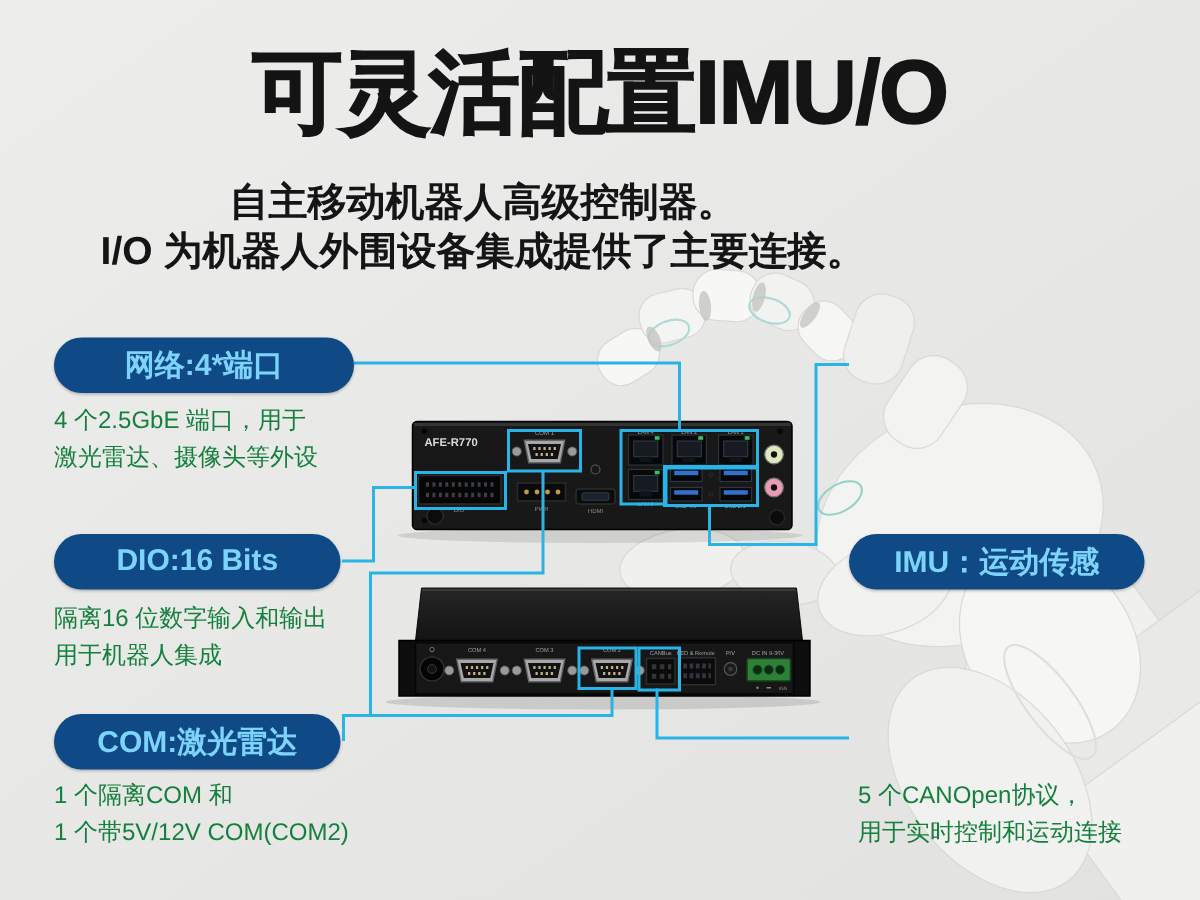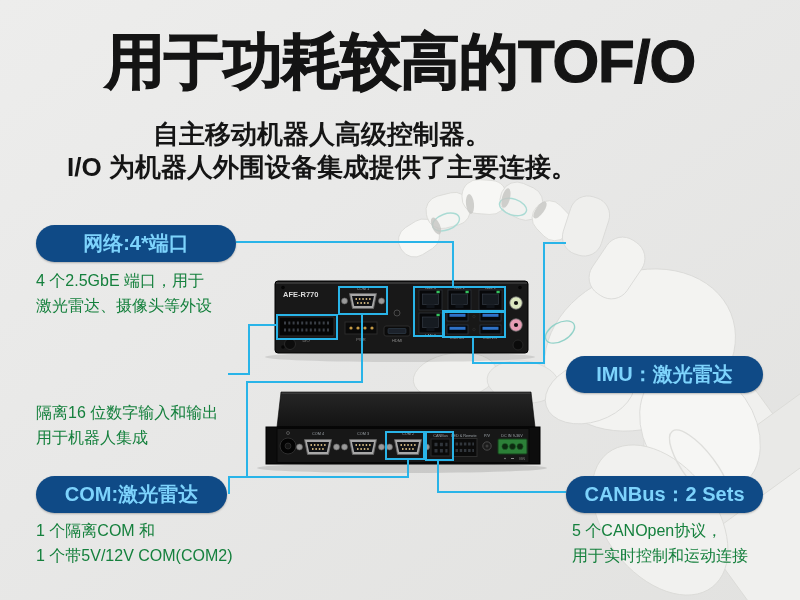--- a/index.html
+++ b/index.html
@@ -191,35 +191,35 @@
     <path d="M566 492 H438 V459"></path>
     <rect x="277" y="315" width="60" height="24"></rect>
     <rect x="339" y="287" width="48" height="27"></rect>
     <path d="M414 287 H505 V312 H444 V336 H414 Z"></path>
     <rect x="443" y="311" width="62" height="26"></rect>
     <rect x="386" y="432" width="38" height="27"></rect>
     <rect x="426" y="432" width="27" height="28"></rect>
   </g>
 </svg>
 
-<div class="title">用于功耗较高的TOF/O</div>
+<div class="title">可灵活配置IMU/O</div>
 <div class="subtitle">自主移动机器人高级控制器。
 I/O 为机器人外围设备集成提供了主要连接。</div>
 
 <div class="pill" style="left:36px;top:225px;width:200px">网络:4*端口</div>
 <div class="desc" style="left:36px;top:268px">4 个2.5GbE 端口，用于
 激光雷达、摄像头等外设</div>
 
+<div class="pill" style="left:36px;top:356px;width:191px">DIO:16 Bits</div>
 <div class="desc" style="left:36px;top:400px">隔离16 位数字输入和输出
 用于机器人集成</div>
 
 <div class="pill" style="left:36px;top:476px;width:191px">COM:激光雷达</div>
 <div class="desc" style="left:36px;top:518px">1 个隔离COM 和
 1 个带5V/12V COM(COM2)</div>
 
 
-<div class="pill" style="left:566px;top:356px;width:197px">IMU：激光雷达</div>
-
-<div class="pill" style="left:566px;top:476px;width:197px">CANBus：2 Sets</div>
+<div class="pill" style="left:566px;top:356px;width:197px">IMU：运动传感</div>
+
 <div class="desc" style="left:572px;top:518px">5 个CANOpen协议，
 用于实时控制和运动连接</div>
 
 </div>
 
 </body></html>

